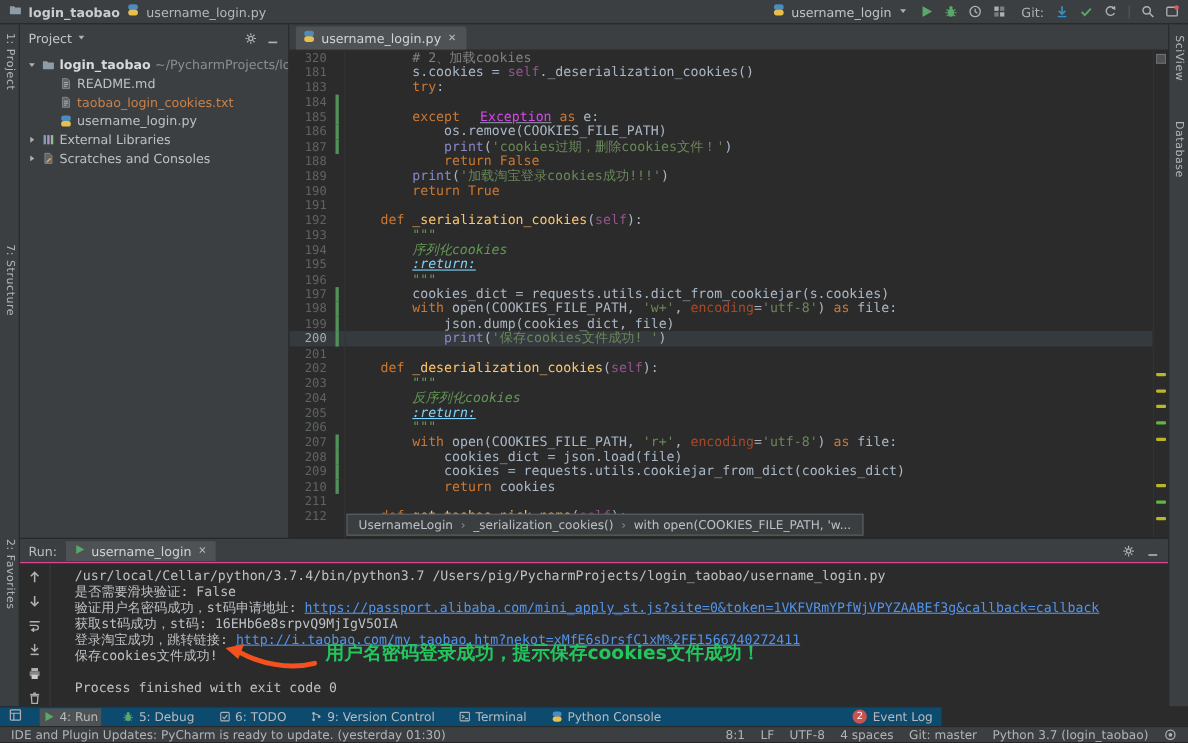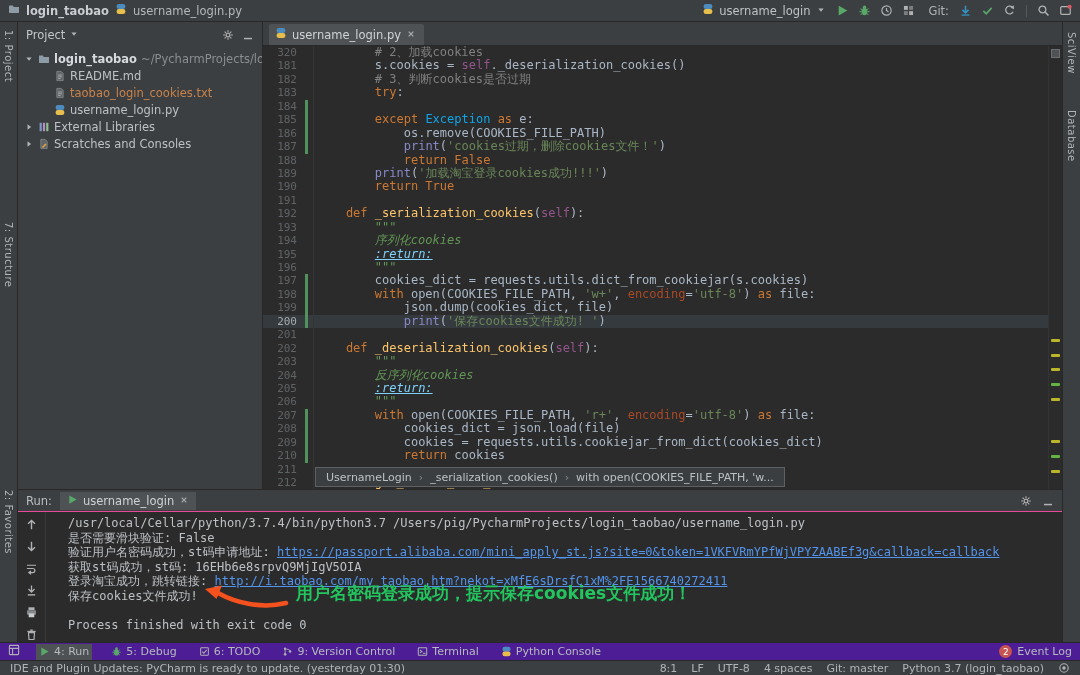--- a/index.html
+++ b/index.html
@@ -55,21 +55,21 @@
   .code-line.current { background:#353a3e; }
   .ln { width:42px; flex:none; text-align:right; padding-right:8px; color:#606366; font-size:11px; }
   .code-line.current .ln { color:#a7abae; }
   .vcs { width:3px; flex:none; }
   .vcs.on { background:#51915B; }
   .ct { padding-left:9px; }
   .tk-p { color:#a9b7c6; } .tk-k { color:#cc7832; } .tk-s { color:#6a8759; }
   .tk-c { color:#808080; } .tk-d { color:#629755; font-style:italic; }
   .tk-dt { color:#7dd3fc; font-style:italic; text-decoration:underline; }
   .tk-f { color:#ffc66b; } .tk-sf { color:#94558d; } .tk-b { color:#8888c6; }
-  .tk-pa { color:#aa4926; } .tk-ex { color:#0ea5e9; text-decoration-color:#86939d; }
+  .tk-pa { color:#aa4926; } .tk-ex { color:#d946ef; text-decoration:underline; text-decoration-color:#86939d;margin-left:11px; }
   .stripe { position:absolute; top:24px; right:0; width:14px; bottom:0; background:#2b2b2b; border-left:1px solid #333; }
   .stripe-top { position:absolute; top:3px; left:2px; width:9px; height:9px; background:#4e5254; border:1px solid #6a6f72; }
   .stripe-mark { position:absolute; left:2px; width:9px; height:3px; border-radius:1px; }
   .breadcrumb { position:absolute; left:52px; bottom:2px; height:20px; display:flex; align-items:center; gap:7px;
                 background:#3b3e40; border:1px solid #5e6163; padding:0 10px; font-size:11px; color:#bcc0c4; z-index:5; white-space:nowrap;}
   .bc-sep { color:#85898d; }
 
   
   .run-panel { position:absolute; left:18px; top:489px; width:1044px; height:153px; background:#2b2b2b; border-top:1px solid #282828; }
   .rp-header { height:22px; background:#3c3f41; display:flex; align-items:center; padding:0 8px; gap:8px;
@@ -81,21 +81,21 @@
                 display:flex; flex-direction:column; align-items:center; padding-top:6px; gap:9px; }
   .console { position:absolute; left:28px; top:22px; right:0; bottom:0; overflow:hidden; padding:4px 0 0 22px;
              font-family:"DejaVu Sans Mono","Liberation Mono",monospace; font-size:12px; }
   .console-line { height:14.5px; line-height:14.5px; white-space:pre; color:#bdc1c5; }
   .console-link { color:#5394ec; text-decoration:underline; }
   .annotation-arrow { position:absolute; left:184px; top:92px; width:88px; height:28px; }
   .annotation-text { position:absolute; left:278px; top:92px; font-size:17px; font-weight:bold; color:#22c55e;
                      white-space:nowrap; font-family:"DejaVu Sans","Liberation Sans",sans-serif; }
 
   
-  .toolwindow-bar { position:absolute; left:0; top:642px; width:1080px; height:18px; background:#4c1d95;
+  .toolwindow-bar { position:absolute; left:0; top:642px; width:856px; height:18px; background:#0c4a6e;
                     border-top:1px solid #282828; display:flex; align-items:center; gap:16px; padding:0 8px; font-size:11px; z-index:10;}
   .twb-item { display:flex; align-items:center; gap:4px; color:#b6babd; padding:0 3px; height:16px; }
   .twb-item.active { background:#4e5254; }
   .twb-right { margin-left:auto; display:flex; align-items:center; gap:5px; color:#b6babd; }
   .badge { min-width:13px; height:13px; border-radius:7px; background:#C75450; color:#fff; font-size:9px;
            display:flex; align-items:center; justify-content:center; padding:0 3px; }
   .status-bar { position:absolute; left:0; top:660px; width:1080px; height:15px; background:#3c3f41;
                 border-top:1px solid #282828; display:flex; align-items:center; padding:0 10px; font-size:11px; color:#b0b4b8; z-index:10;}
   .sb-right { margin-left:auto; display:flex; align-items:center; gap:14px;justify-content:space-between; }
 </style>
@@ -319,21 +319,20 @@
         <span id="etab-close"><span class="icon">
               <svg viewBox="0 0 12 12" width="10" height="10">
                 <path d="M3.2 3.2l5.6 5.6M8.8 3.2L3.2 8.8" stroke="#AFB1B3" stroke-width="1.3"></path>
               </svg>
             </span></span>
       </div>
     </div>
     <div class="code-area" id="code-lines">
         <div class="code-line"><span class="ln">320</span><span class="vcs"></span><span class="ct"><span class="tk-c">        # 2、加载cookies</span></span></div>
         <div class="code-line"><span class="ln">181</span><span class="vcs"></span><span class="ct"><span class="tk-p">        s.cookies = </span><span class="tk-sf">self</span><span class="tk-p">._deserialization_cookies()</span></span></div>
-        <div class="code-line"><span class="ln">182</span><span class="vcs"></span><span class="ct"><span class="tk-c">        # 3、判断cookies是否过期</span></span></div>
         <div class="code-line"><span class="ln">183</span><span class="vcs"></span><span class="ct"><span class="tk-k">        try</span><span class="tk-p">:</span></span></div>
         <div class="code-line"><span class="ln">184</span><span class="vcs on"></span></div>
         <div class="code-line"><span class="ln">185</span><span class="vcs on"></span><span class="ct"><span class="tk-k">        except </span><span class="tk-ex">Exception</span><span class="tk-k"> as </span><span class="tk-p">e:</span></span></div>
         <div class="code-line"><span class="ln">186</span><span class="vcs on"></span><span class="ct"><span class="tk-p">            os.remove(COOKIES_FILE_PATH)</span></span></div>
         <div class="code-line"><span class="ln">187</span><span class="vcs on"></span><span class="ct"><span class="tk-p">            </span><span class="tk-b">print</span><span class="tk-p">(</span><span class="tk-s">'cookies过期，删除cookies文件！'</span><span class="tk-p">)</span></span></div>
         <div class="code-line"><span class="ln">188</span><span class="vcs"></span><span class="ct"><span class="tk-p">            </span><span class="tk-k">return False</span></span></div>
         <div class="code-line"><span class="ln">189</span><span class="vcs"></span><span class="ct"><span class="tk-p">        </span><span class="tk-b">print</span><span class="tk-p">(</span><span class="tk-s">'加载淘宝登录cookies成功!!!'</span><span class="tk-p">)</span></span></div>
         <div class="code-line"><span class="ln">190</span><span class="vcs"></span><span class="ct"><span class="tk-p">        </span><span class="tk-k">return True</span></span></div>
         <div class="code-line"><span class="ln">191</span><span class="vcs"></span><span class="ct"></span></div>
         <div class="code-line"><span class="ln">192</span><span class="vcs"></span><span class="ct"><span class="tk-k">    def </span><span class="tk-f">_serialization_cookies</span><span class="tk-p">(</span><span class="tk-sf">self</span><span class="tk-p">):</span></span></div>

